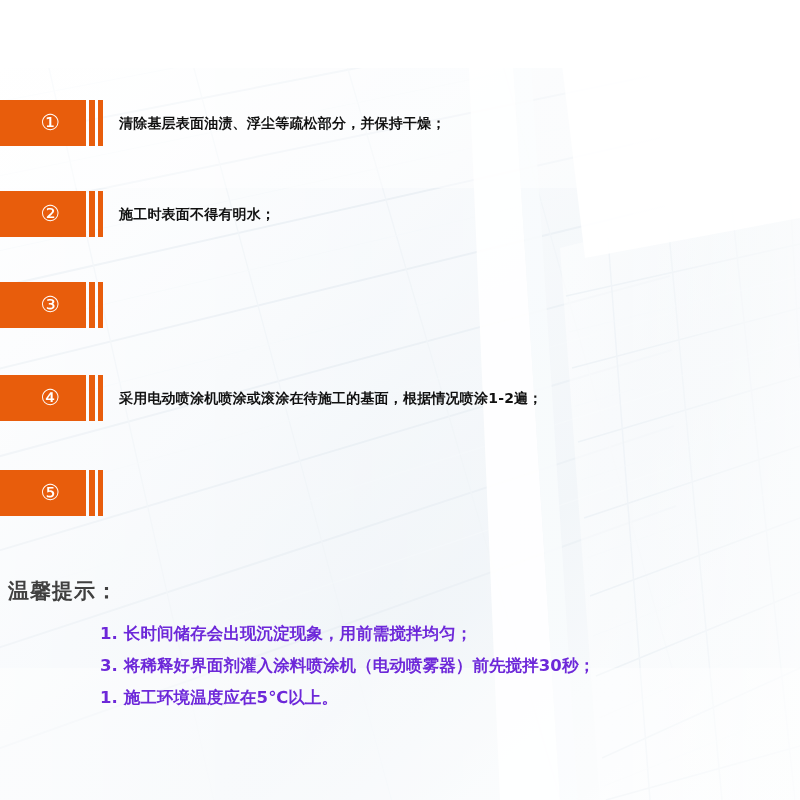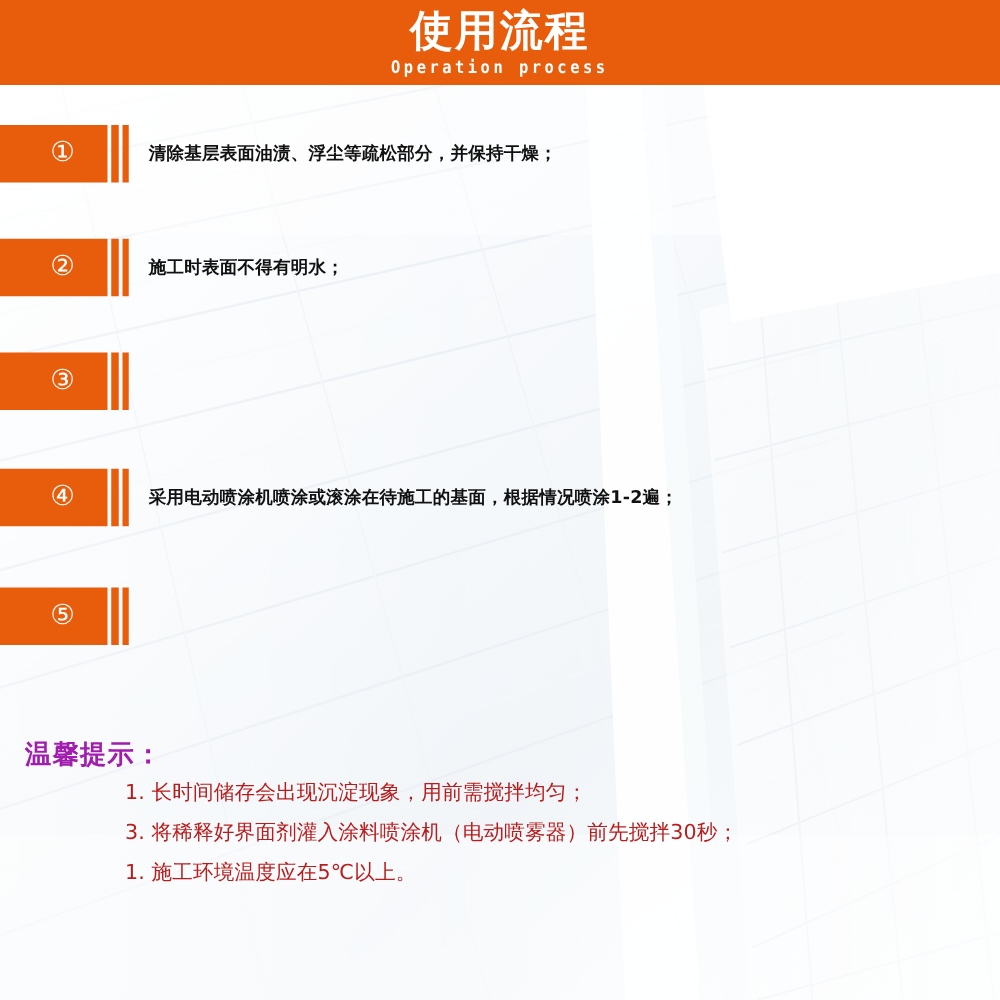--- a/index.html
+++ b/index.html
@@ -134,40 +134,39 @@
 
   
   #tips {
     position:absolute;
     left:0; top:574px;
     width:800px;
     z-index:20;
   }
   #tips-title {
     position:absolute;
-    left:8px; top:16px;
-    color:#a21caf;
+    left:8px; top:4px;
+    color:#404040;
     font-size:21px;
     line-height:26px;
     font-weight:700;
     letter-spacing:1px;
     font-family:"DejaVu Sans","Liberation Sans",sans-serif;
-    margin-left:12px;
   }
   #tips-list {
     position:absolute;
     left:100px; top:44px;
     width:690px;
     list-style:none;
   }
   #tips-list li {
-    color:#b91c1c;
+    color:#6d28d9;
     font-size:16.5px;
     line-height:32px;
-    font-weight:400;
+    font-weight:700;
     letter-spacing:0.1px;
     white-space:nowrap;
     font-family:"DejaVu Sans","Liberation Sans",sans-serif;
   }
 </style>
 </head>
 <body>
 
 <div id="page">
 
@@ -256,24 +255,20 @@
 
       <polygon points="560,-20 800,-20 800,150 585,190" fill="#ffffff" opacity="0.96"></polygon>
 
       <rect x="0" y="0" width="800" height="120" fill="#ffffff" opacity="0.45"></rect>
       <rect x="0" y="600" width="800" height="132" fill="#ffffff" opacity="0.42"></rect>
       <rect x="640" y="0" width="160" height="732" fill="url(#fadeR)" opacity="0.55"></rect>
     </svg>
     <div id="bg-wash"></div>
   </div>
 
-  <div id="header">
-    <div id="header-title">使用流程</div>
-    <div id="header-subtitle">Operation process</div>
-  </div>
 
   <div id="steps">
 
     <div class="step-row" style="top:32px;">
       <div class="badge">
         <span class="badge-num">①</span>
       </div>
       <div class="bars">
         <span class="bar bar-1"></span>
         <span class="bar bar-2"></span>

